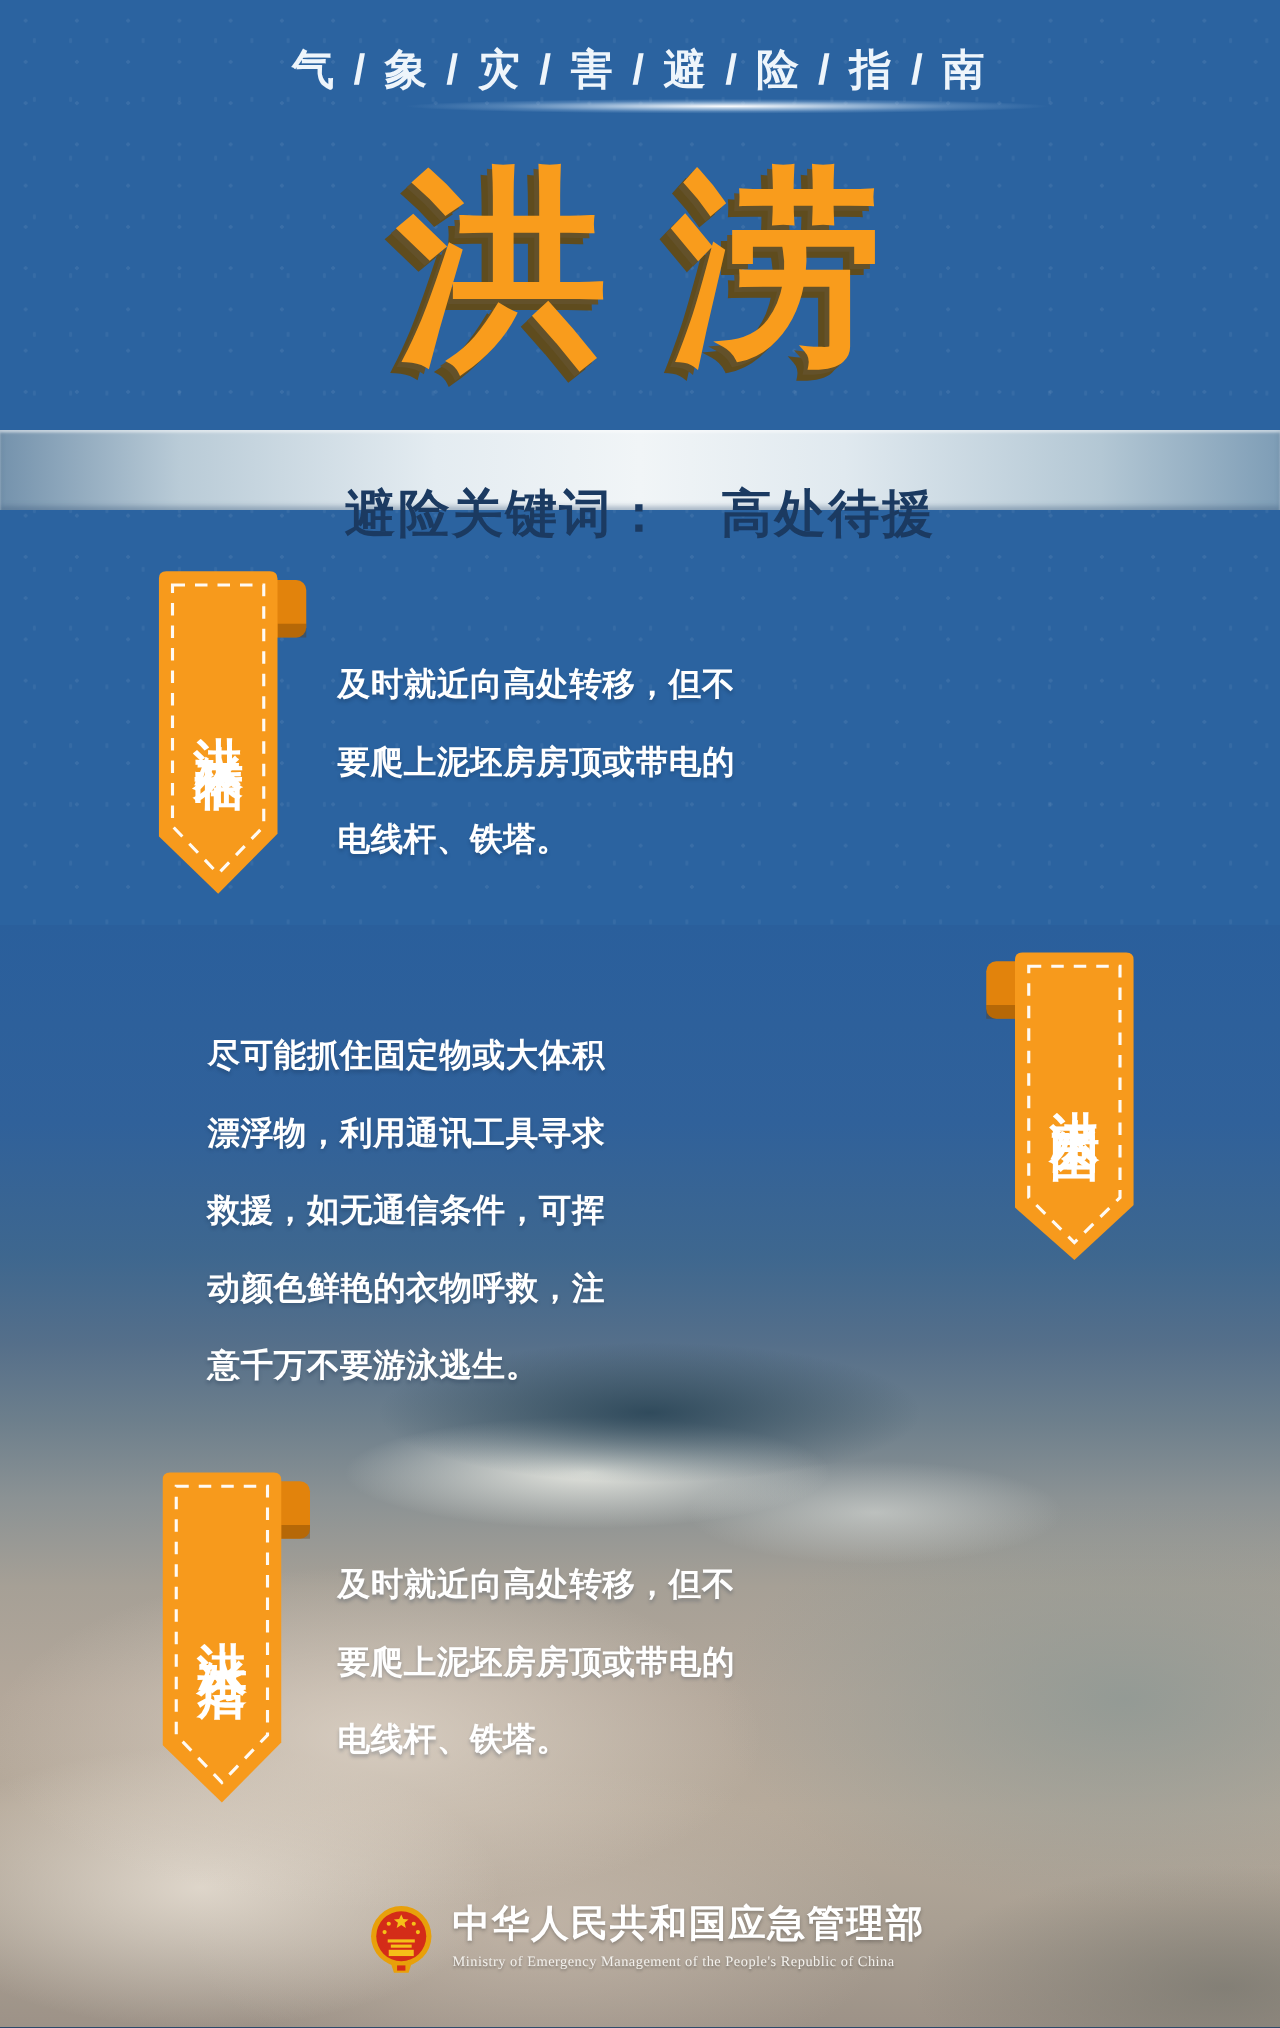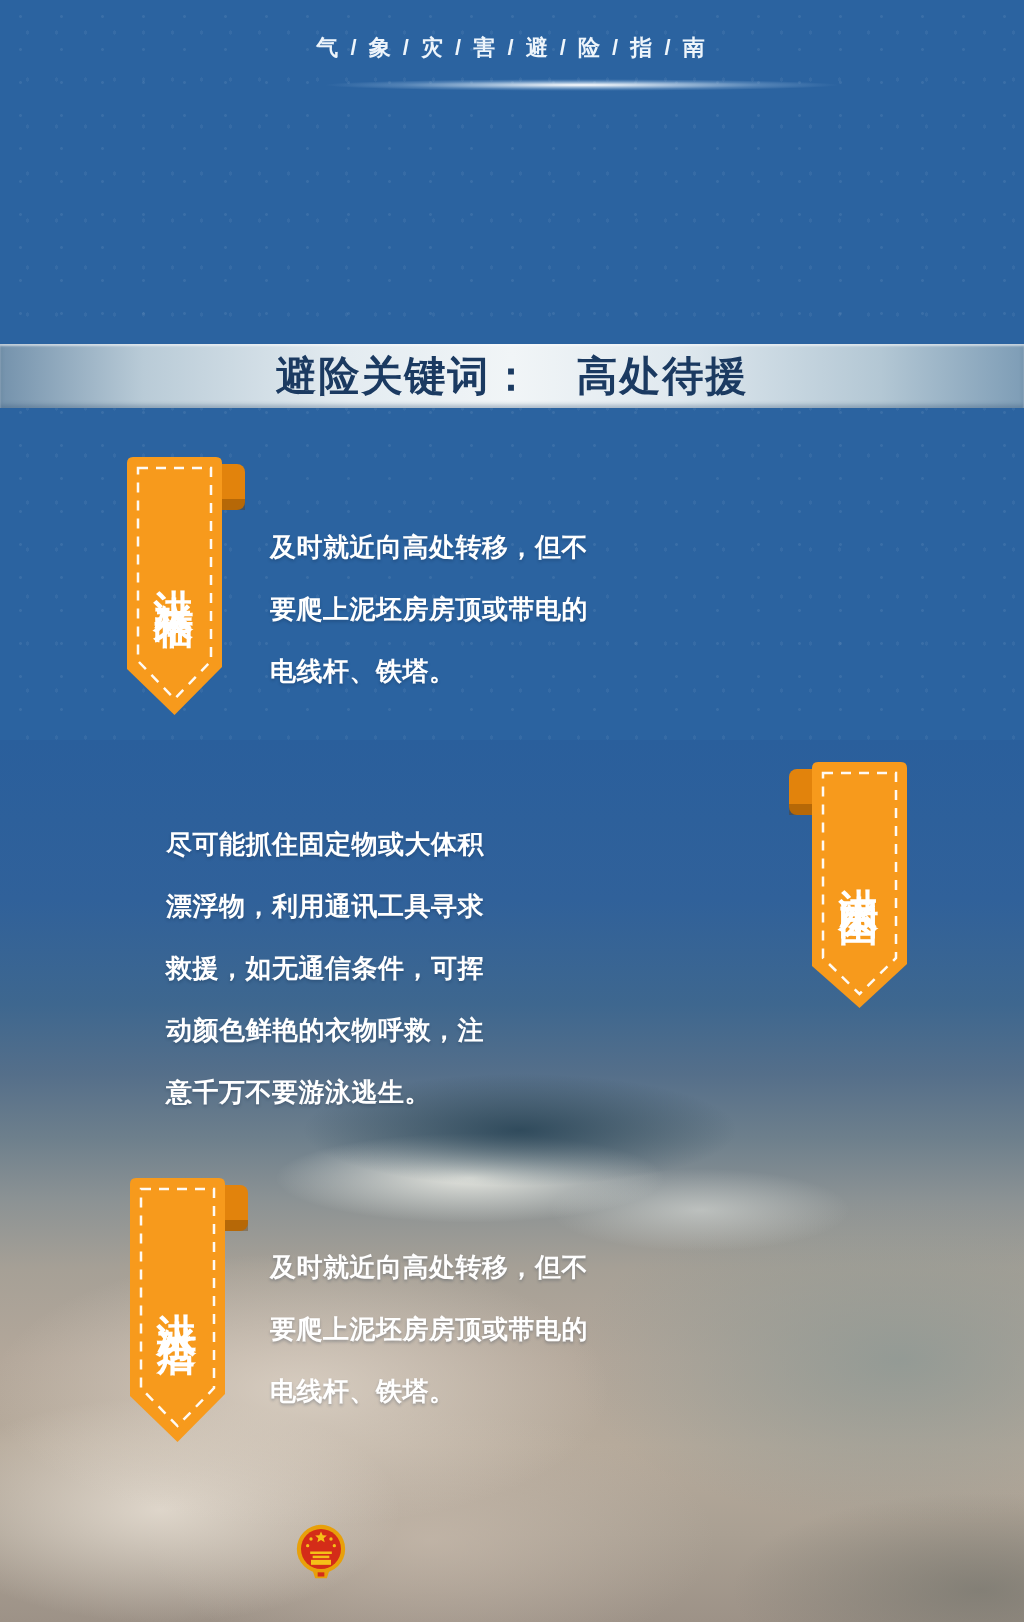--- a/index.html
+++ b/index.html
@@ -29,21 +29,21 @@
       radial-gradient(ellipse 380px 170px at 430px 800px, rgba(206,192,178,.6), rgba(206,192,178,0) 75%),
       radial-gradient(ellipse 420px 210px at 900px 620px, rgba(142,152,148,.85), rgba(142,152,148,0) 78%),
       radial-gradient(ellipse 330px 130px at 980px 850px, rgba(118,117,109,.7), rgba(118,117,109,0) 75%),
       linear-gradient(180deg,
         #2a5f9c 0%, #30619a 18%, #3e678f 30%, #556f8a 38%,
         #6d7f8c 45%, #8b9294 52%, #a6a096 60%, #b3a79a 70%,
         #b6aa9b 80%, #aaa093 90%, #9d9287 100%);
   }
   .kicker{
     position:absolute;left:0;top:33px;width:100%;text-align:center;
-    color:#eef5fb;font-size:22px;font-weight:bold;letter-spacing:3px;
+    color:#eef5fb;font-size:34px;font-weight:bold;letter-spacing:3px;
   }
   .flare{
     position:absolute;left:232px;top:76px;width:660px;height:18px;
     background:radial-gradient(ellipse 50% 42% at 53% 50%,
       #ffffff 0%, rgba(214,230,245,.65) 30%, rgba(170,200,230,.3) 55%, rgba(170,200,230,0) 78%);
   }
   .big-title{
     position:absolute;left:0;top:122px;width:100%;text-align:center;
     font-size:168px;font-weight:900;line-height:1.1;color:#f99c1c;
   }
@@ -53,21 +53,21 @@
   }
   .banner{
     position:absolute;left:0;top:344px;width:100%;height:64px;
     background:linear-gradient(90deg,
       #7492ac 0%, #b9cbd7 14%, #e4ecf1 34%, #f1f5f7 50%,
       #e0e9ef 66%, #b3c7d4 86%, #7e9db6 100%);
     box-shadow:inset 0 2px 2px rgba(255,255,255,.55), inset 0 -3px 4px rgba(55,88,120,.38);
     text-align:center;
   }
   .banner-text{
-    line-height:64px;font-size:41px;font-weight:bold;color:#1b3a61;letter-spacing:2px;
+    line-height:64px;font-size:41px;font-weight:bold;color:#1b3a61;letter-spacing:2px;margin-top:35px;
   }
   .ribbon{position:absolute;}
   .ribbon svg{position:absolute;left:0;top:0;display:block;}
   .ribbon-label{
     position:absolute;top:22px;bottom:52px;display:flex;
     align-items:center;justify-content:center;
     writing-mode:vertical-rl;text-orientation:upright;
     color:#ffffff;font-size:40px;font-weight:bold;letter-spacing:7px;
   }
   .ribbon-label.left-body{left:0;width:95px;}
@@ -97,20 +97,21 @@
 
 <div class="poster">
 
   <div class="speckles"></div>
   <div class="flood-photo"></div>
 
   <div class="kicker">气 / 象 / 灾 / 害 / 避 / 险 / 指 / 南</div>
 
   <div class="flare"></div>
 
+  <div class="big-title"><span>洪涝</span></div>
 
   <div class="banner">
     <div class="banner-text">避险关键词：　高处待援</div>
   </div>
 
   <div class="ribbon" style="left:127px;top:455px;width:125px;height:262px;">
     <svg width="125" height="262" viewBox="0 0 125 262">
       <rect x="86" y="9" width="32" height="46" rx="8" fill="#e2830c"></rect>
       <rect x="95" y="44" width="23" height="11" fill="rgba(100,55,0,.35)"></rect>
       <path d="M6,2 H89 Q95,2 95,8 V212 L47.5,260 L0,214 V8 Q0,2 6,2 Z" fill="#f79a1c"></path>
@@ -161,15 +162,19 @@
       <circle cx="18" cy="18" r="2" fill="#f5c018"></circle>
       <circle cx="42" cy="18" r="2" fill="#f5c018"></circle>
       <circle cx="14" cy="26" r="2" fill="#f5c018"></circle>
       <circle cx="46" cy="26" r="2" fill="#f5c018"></circle>
       <rect x="17" y="33" width="26" height="3" fill="#f5c018"></rect>
       <rect x="20" y="38" width="20" height="3" fill="#f5c018"></rect>
       <rect x="18" y="43" width="24" height="6" fill="#f5c018"></rect>
       <path d="M20,56 h20 l-3,9 h-14 Z" fill="#e8a00a"></path>
       <rect x="26" y="58" width="8" height="5" fill="#d42c18"></rect>
     </svg>
+    <div class="footer-text">
+      <div class="org-cn">中华人民共和国应急管理部</div>
+      <div class="org-en">Ministry of Emergency Management of the People's Republic of China</div>
+    </div>
   </div>
 
 </div>
 
 </body></html>

